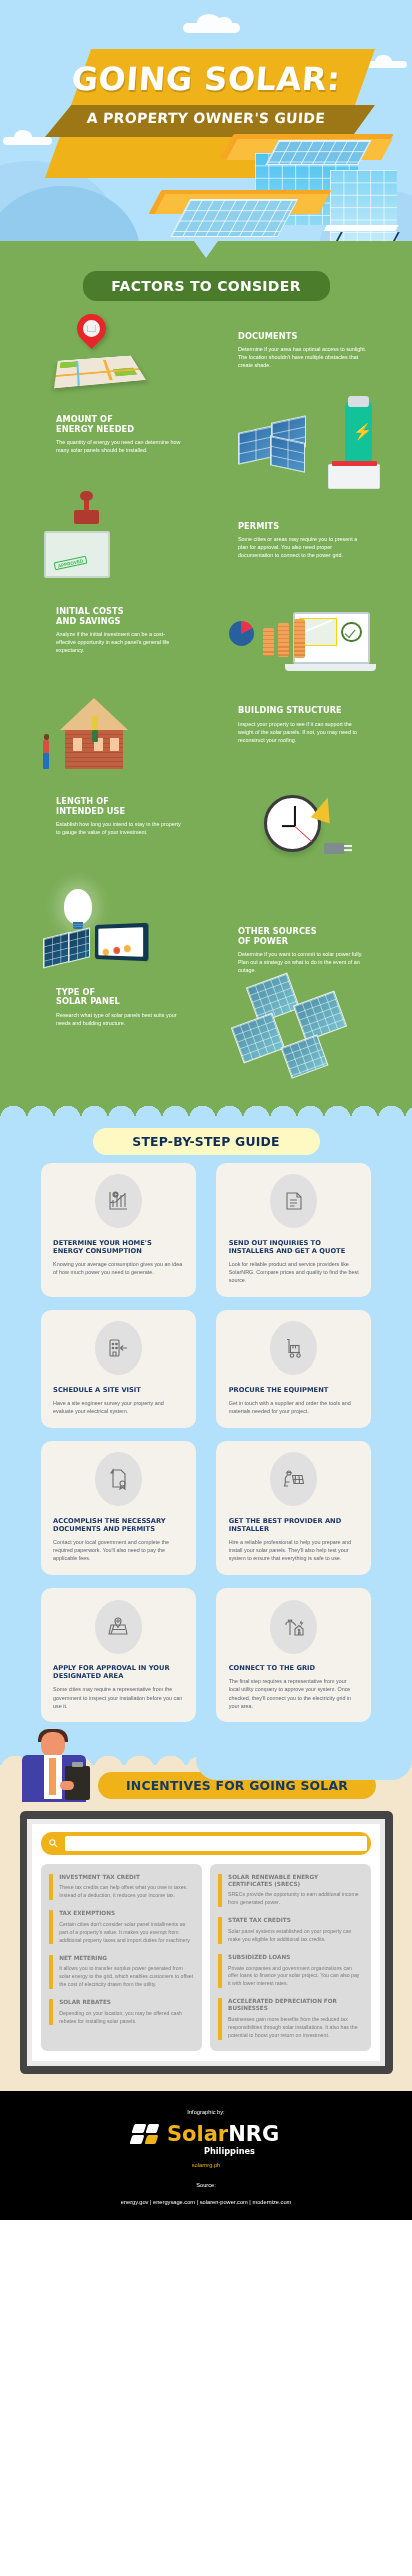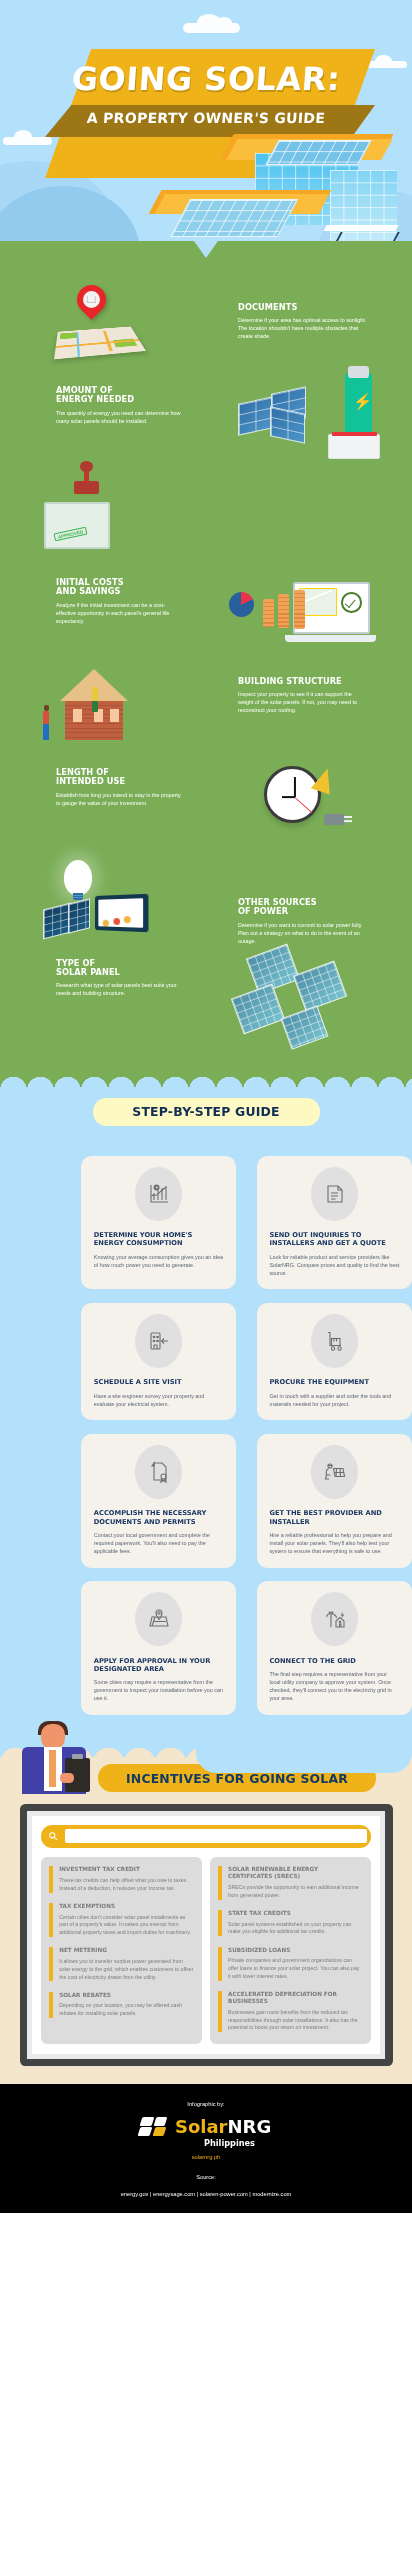--- a/index.html
+++ b/index.html
@@ -164,21 +164,21 @@
   .wave-gb:before{
     content:""; position:absolute; inset:0 0 auto 0; height:24px; background:#7aad56;
     -webkit-mask-image: radial-gradient(circle 13.4px at 13.4px 100%, transparent 98%, #000 100%);
     mask-image: radial-gradient(circle 13.4px at 13.4px 100%, transparent 98%, #000 100%);
     -webkit-mask-size:27px 27px; mask-size:27px 27px; mask-repeat:repeat-x;
   }
 
   
   .steps { background:#b3e0fa; padding:4.1px 0 17.5px; }
   .pill-blue{ background:#fef9c3; width:227px; padding:6.2px 0; font-size:12.4px; color:#0f2d55; letter-spacing:0.2px; }
-  .grid2 { display:flex; flex-wrap:wrap; justify-content:flex-end; gap:13.4px 20.6px; margin-top:30px; }
+  .grid2 { display:flex; flex-wrap:wrap; justify-content:center; gap:13.4px 20.6px; margin-top:8px; }
   .card {
     width:155px; min-height:111px; background:#f5f2ec; border-radius:10.3px;
     padding:11.3px 12.4px 12.4px; display:flex; flex-direction:column; align-items:center;
   }
   .card-ico { width:47px; height:54px; border-radius:50%; background:#e0e0e0; display:flex; align-items:center; justify-content:center; margin-bottom:10.3px; }
   .card-ico svg { width:24px; height:24px; }
   .card-h {
     font-family:"DejaVu Sans", sans-serif; font-weight:bold; color:#1b3763;
     font-size:6.7px; line-height:1.22; align-self:flex-start; margin-bottom:5.2px;
   }
@@ -223,21 +223,21 @@
 
   
   .footer { background:#000; padding:17.5px 0 15.5px; text-align:center; }
   .f-by { color:#fff; font-size:5.7px; margin-bottom:9.3px; }
   .logo-row{ display:flex; align-items:center; justify-content:center; gap:5.2px; }
   .logo-mark{ width:29px; height:20.6px; position:relative; }
   .lm1{position:absolute;left:0;top:0;width:12.4px;height:8.8px;background:#fff;transform:skewX(-18deg);border-radius:1.5px;}
   .lm2{position:absolute;left:14.4px;top:0;width:11.3px;height:8.8px;background:#fff;transform:skewX(-18deg);border-radius:1.5px;}
   .lm3{position:absolute;left:-1.5px;top:10.8px;width:12.4px;height:8.8px;background:#fff;transform:skewX(-18deg);border-radius:1.5px;}
   .lm4{position:absolute;left:13px;top:10.8px;width:11.3px;height:8.8px;background:#efb319;transform:skewX(-18deg);border-radius:1.5px;}
-  .logo-txt{ font-family:"DejaVu Sans", sans-serif; font-weight:bold; font-size:18px; line-height:1; }
+  .logo-txt{ font-family:"DejaVu Sans", sans-serif; font-weight:bold; font-size:21px; line-height:1; }
   .lt-a{ color:#efb319; } .lt-b{ color:#fff; }
   .logo-ph{ color:#fff; font-family:"DejaVu Sans", sans-serif; font-weight:bold; font-size:8.2px; text-align:right; width:129px; margin:1px auto 0; padding-right:15.5px; }
   .f-url{ color:#efb319; font-size:5.7px; margin-top:6.2px; }
   .f-src{ color:#fff; font-size:5.7px; margin-top:13.4px; }
   .f-links{ color:#fff; font-size:5.7px; margin-top:11.3px; }
 </style>
 </head>
 <body>
 
 <div class="page">
@@ -274,20 +274,21 @@
       <div class="panelB">
           <div class="pgrid"></div>
         </div>
       <div class="ledge"></div>
         <div class="rail"></div>
     </div>
     <div class="notch"></div>
   </section>
 
   <section class="factors">
+    <div class="pill pill-green">FACTORS TO CONSIDER</div>
 
     <div class="factor" style="margin-top:8.2px">
       <div class="fac-art left">
         <div class="map-paper">
           <div class="map-grn" style="left:3.1px;top:4.1px;width:17.5px;height:11.3px;"></div>
           <div class="map-grn" style="right:5.2px;top:24px;width:20.6px;height:12.4px;"></div>
           <div class="map-road" style="left:0;top:26px;width:82px;"></div>
           <div class="map-road" style="left:49px;top:5.2px;height:36px;width:2.6px;"></div>
           <div class="map-river" style="left:19.6px;top:3.1px;height:42px;width:2.6px;"></div>
         </div>
@@ -324,20 +325,24 @@
 ENERGY NEEDED</div>
         <div class="fac-p">The quantity of energy you need can determine how many solar panels should be installed.</div>
       </div>
     </div>
 
     <div class="factor">
       <div class="fac-art left">
         <div class="clipbd"></div>
         <div class="stamp"></div>
         <div class="appr">APPROVED</div>
+      </div>
+      <div class="fac-text right" style="top:23px;position:absolute;">
+        <div class="fac-h">PERMITS</div>
+        <div class="fac-p">Some cities or areas may require you to present a plan for approval. You also need proper documentation to connect to the power grid.</div>
       </div>
     </div>
 
     <div class="factor">
       <div class="fac-art right">
         <div class="laptop">
             <div class="chartbx"></div>
             <div class="checkc"></div>
           </div>
         <div class="laptop-base"></div>

